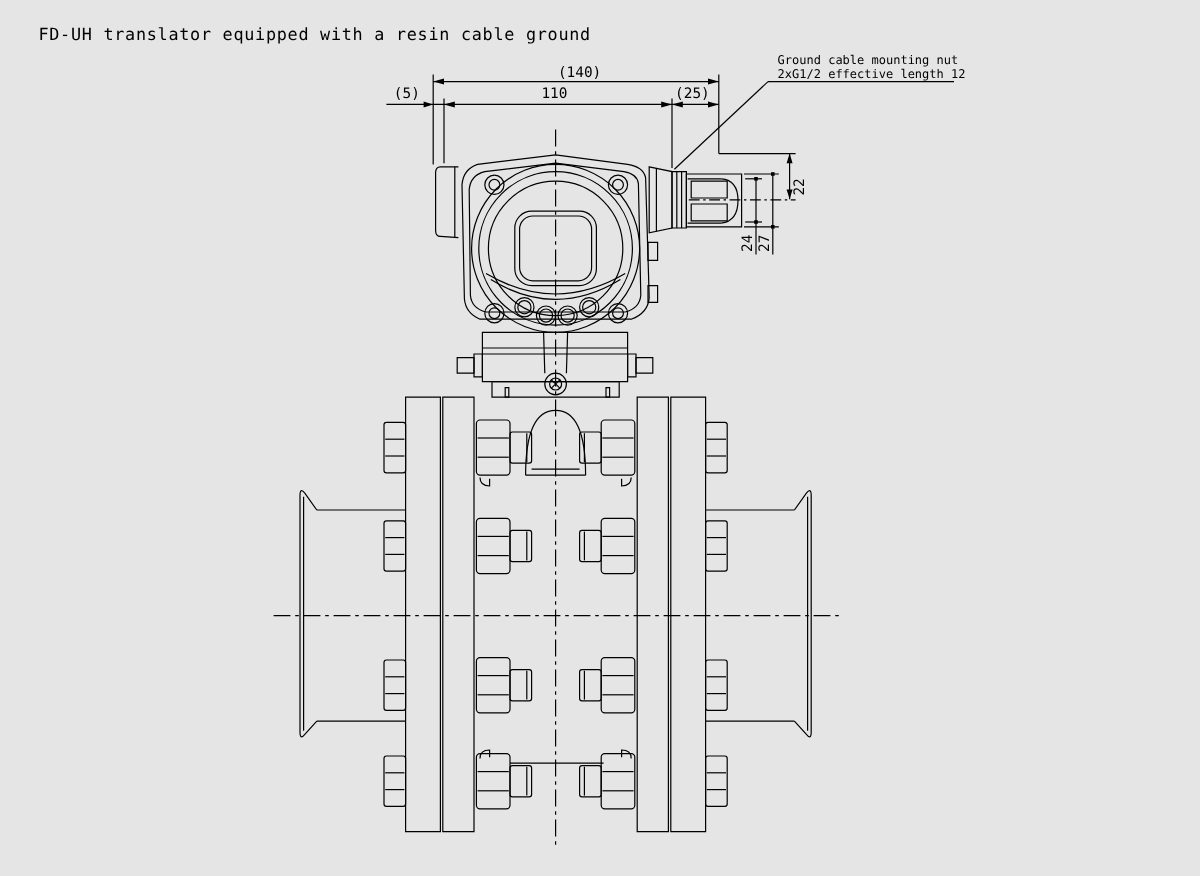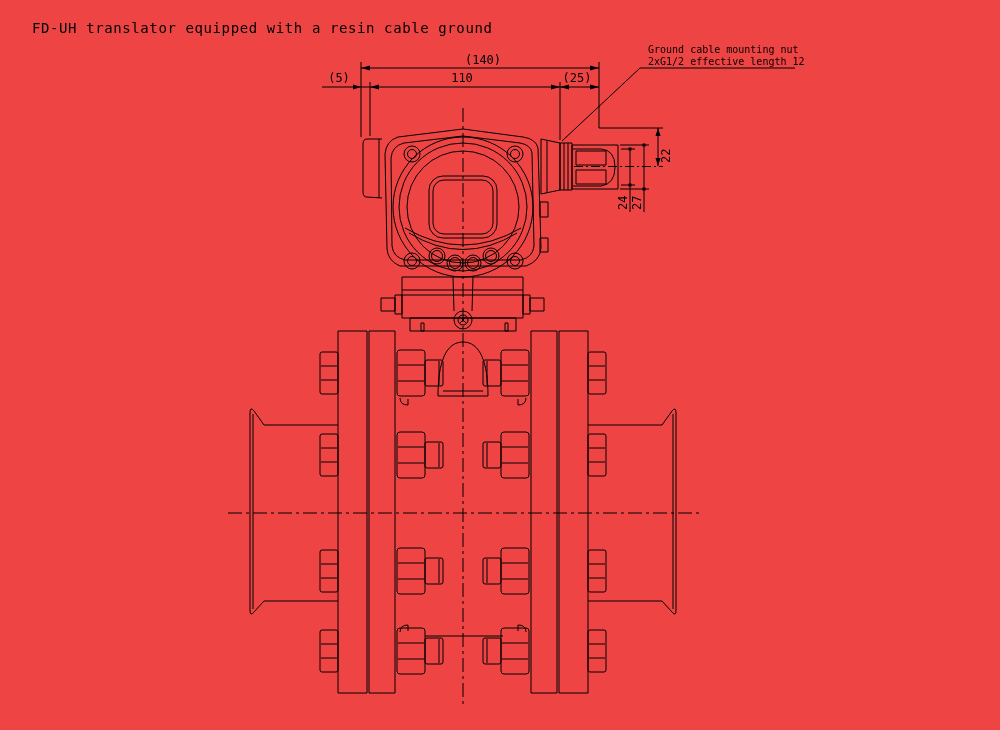--- a/index.html
+++ b/index.html
@@ -1,16 +1,16 @@
 <!DOCTYPE html>
 <html><head>
 <meta charset="utf-8">
 <style>
   html,body{margin:0;padding:0;background:#ffffff;}
-  .page{width:1000px;height:730px;position:relative;background:#ef4444;overflow:hidden;}
+  .page{width:1000px;height:730px;position:relative;background:#e5e5e5;overflow:hidden;}
   svg{display:block;}
   svg *{stroke:#000000;fill:none;stroke-width:1;vector-effect:non-scaling-stroke;}
   svg .txt{stroke:none;fill:#000000;font-family:"DejaVu Sans Mono",monospace;}
   svg .fillb{fill:#000000;stroke:none;}
   svg .cl{stroke-dasharray:14 4 3 4;}
   svg .cl2{stroke-dasharray:9 3 2 3;}
   .title{font-size:14px;letter-spacing:0.6px;}
   .dim{font-size:12px;}
   .note{font-size:10px;}
 </style>

